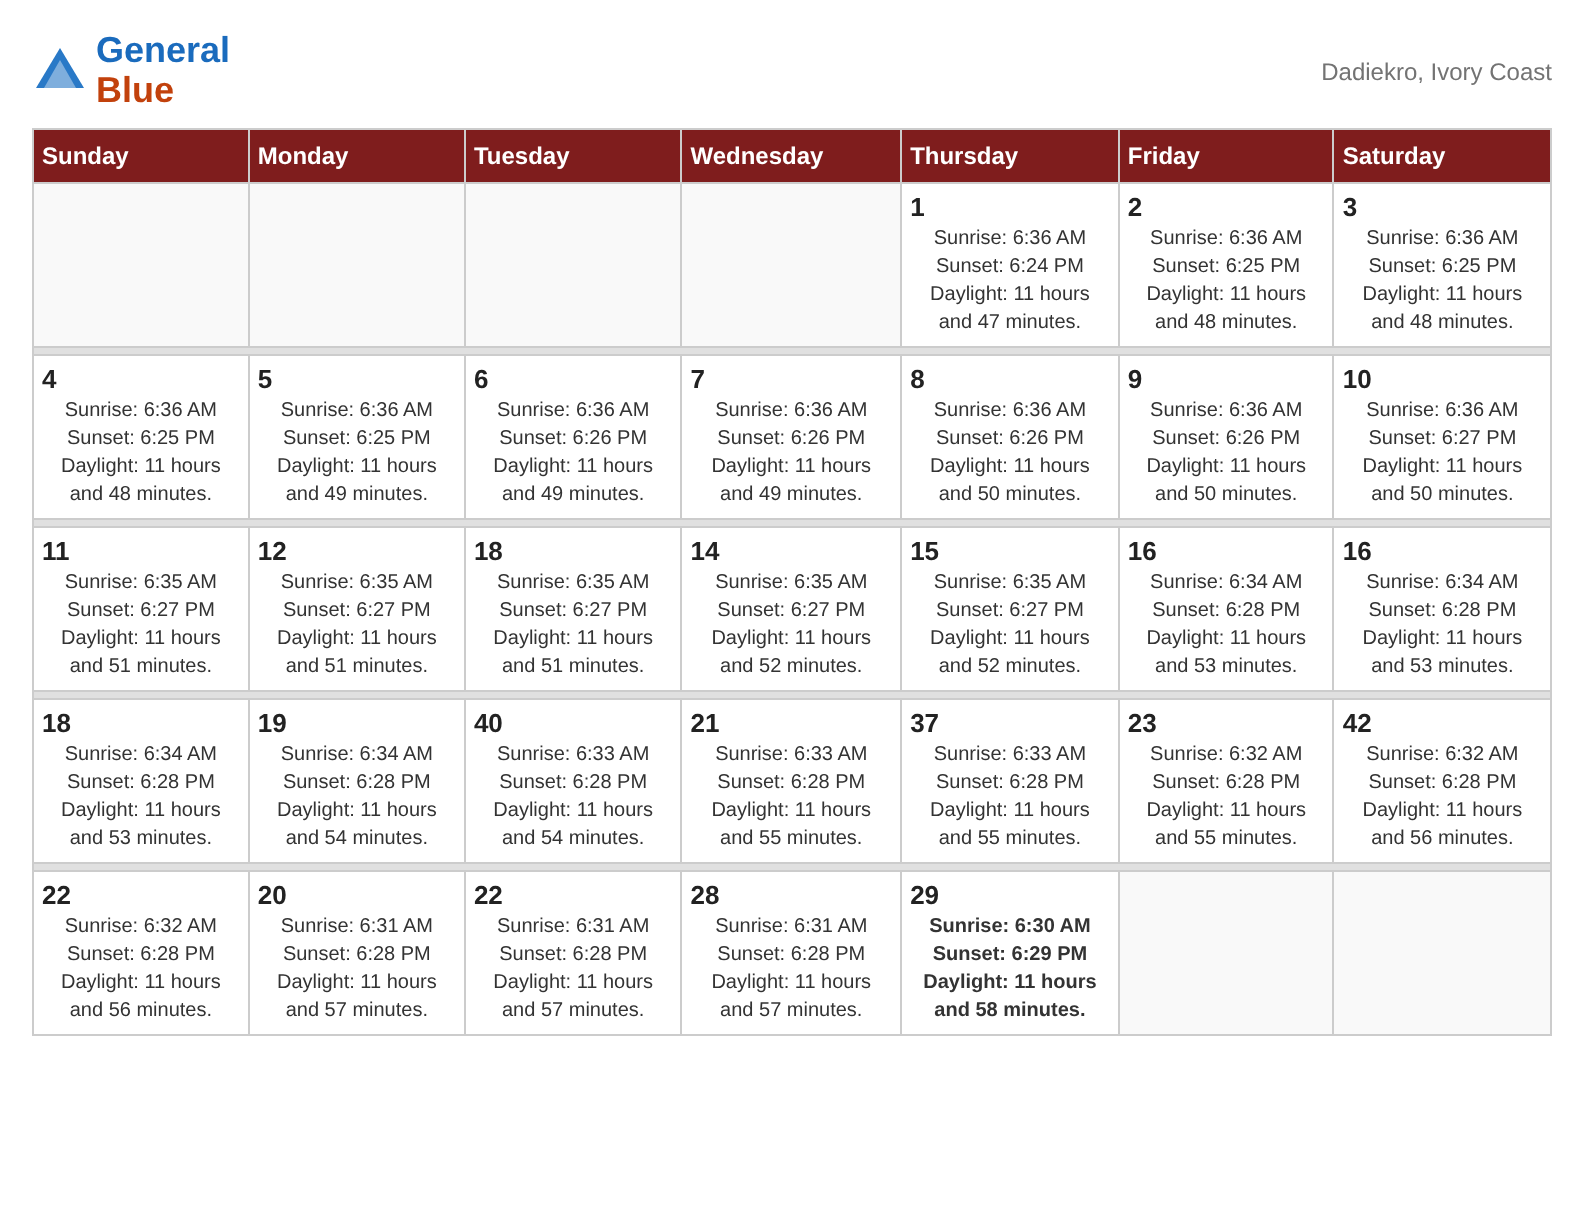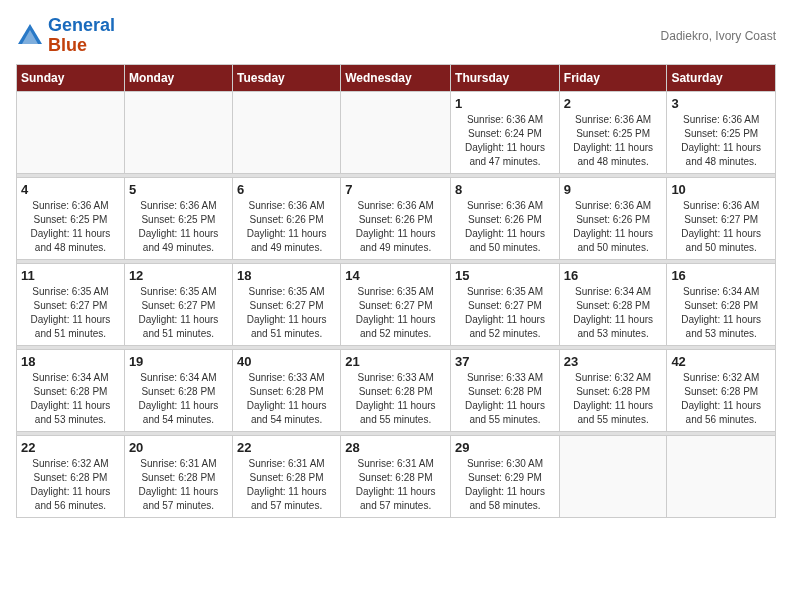--- a/index.html
+++ b/index.html
@@ -332,21 +332,21 @@
         </td>
         <td>
           <span class="day-number">28</span>
           <div class="day-info" style="white-space: pre-line;">Sunrise: 6:31 AM
 Sunset: 6:28 PM
 Daylight: 11 hours
 and 57 minutes.</div>
         </td>
         <td>
           <span class="day-number">29</span>
-          <div class="day-info" style="white-space: pre-line;">Sunrise: 6:30 AM
+          <div class="day-info" style="white-space: pre-line; font-weight: bold;">Sunrise: 6:30 AM
 Sunset: 6:29 PM
 Daylight: 11 hours
 and 58 minutes.</div>
         </td>
         <td class="empty"></td>
         <td class="empty"></td>
       </tr>
     </tbody>
 </table>
 

